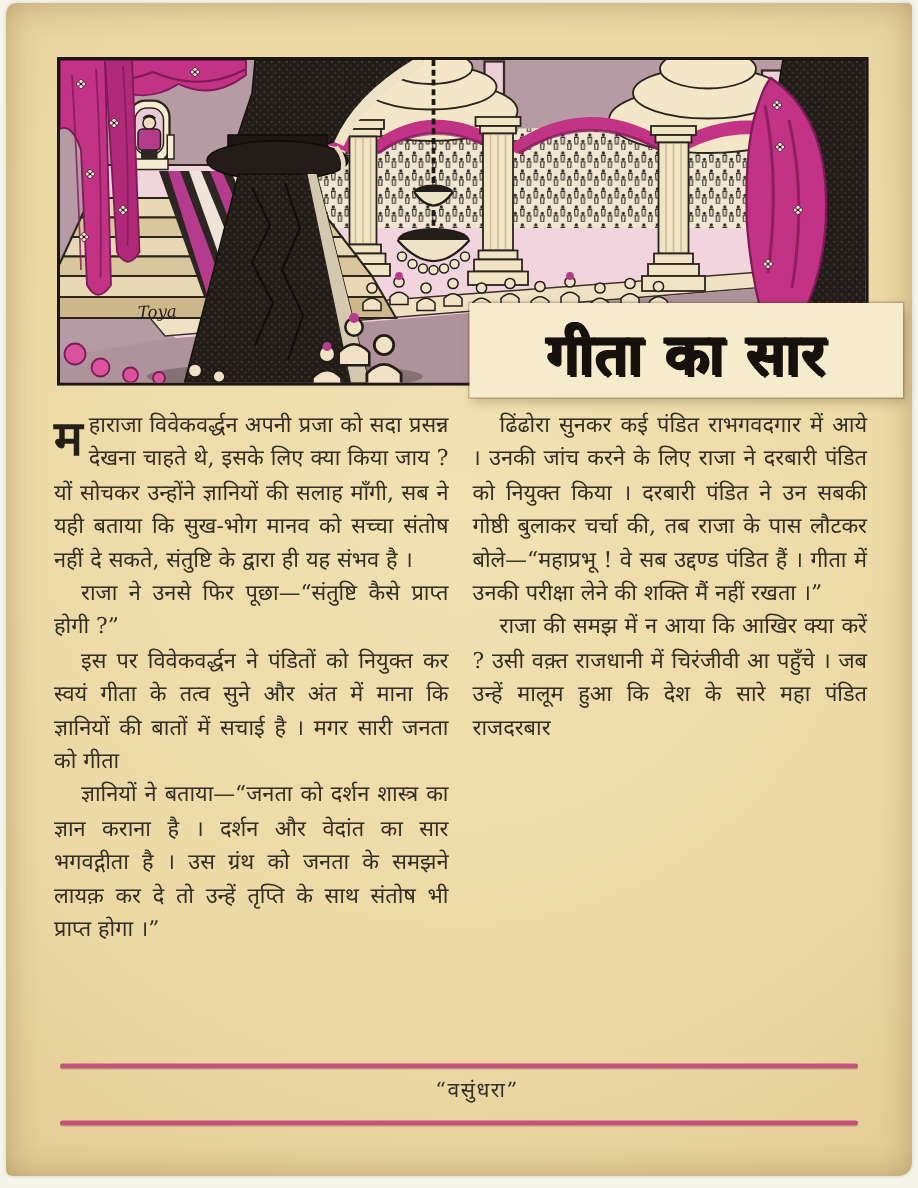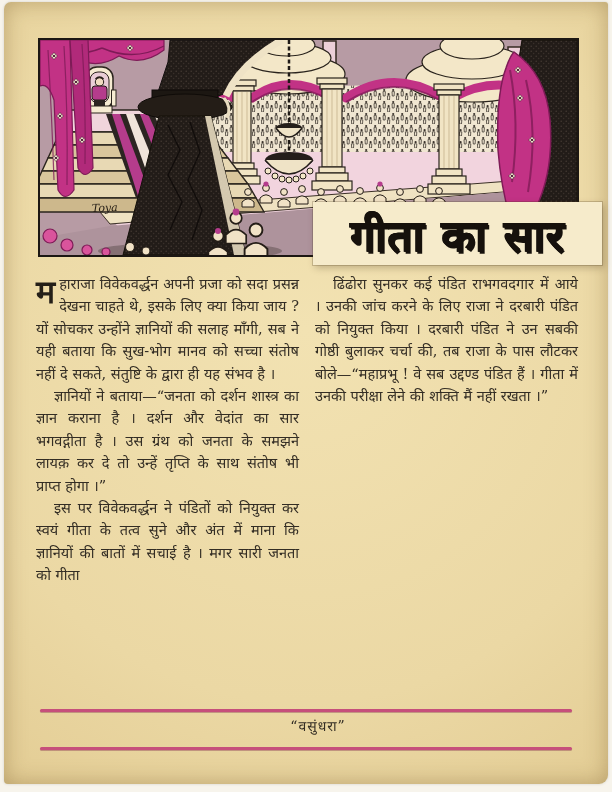--- a/index.html
+++ b/index.html
@@ -25,21 +25,21 @@
   .illustration svg{display:block;}
   
   .title-box{
     position:absolute;left:313px;top:202px;width:289px;height:63px;
     background:#f6ebcb;
     box-shadow: 0 0 0 1px rgba(70,52,25,.22), 2px 3px 7px rgba(70,52,25,.28);
     display:flex;align-items:center;justify-content:center;
   }
   .title-box h1{
     margin:0;font-family:"DejaVu Sans", sans-serif;
-    font-size:44px;font-weight:bold;color:#16110c;
+    font-size:38px;font-weight:bold;color:#16110c;
     letter-spacing:1px;
     text-shadow:1.5px 1.5px 0 #16110c, -0.5px 0 0 #16110c, 0.5px 0 0 #16110c;
     white-space:nowrap;
   }
   
   .columns{
     position:absolute;left:36px;top:273px;width:542px;height:433px;
     display:flex;gap:16px;
     color:#332d24;font-size:14.5px;line-height:22.4px;text-align:justify;
   }
@@ -286,24 +286,26 @@
     </svg>
   </div>
 
   <div class="title-box">
     <h1>गीता का सार</h1>
   </div>
 
   <div class="columns">
     <div class="column">
       <p><span class="dropcap">म</span><span>हाराजा विवेकवर्द्धन अपनी प्रजा को सदा प्रसन्न देखना चाहते थे, इसके लिए क्या किया जाय ? यों सोचकर उन्होंने ज्ञानियों की सलाह माँगी, सब ने यही बताया कि सुख-भोग मानव को सच्चा संतोष नहीं दे सकते, संतुष्टि के द्वारा ही यह संभव है ।</span></p>
+      <p class="indent">राजा ने उनसे फिर पूछा—“संतुष्टि कैसे प्राप्त होगी ?”</p>
+      <p class="indent">इस पर विवेकवर्द्धन ने पंडितों को नियुक्त कर स्वयं गीता के तत्व सुने और अंत में माना कि ज्ञानियों की बातों में सचाई है । मगर सारी जनता को गीता</p>
       <p class="indent">ज्ञानियों ने बताया—“जनता को दर्शन शास्त्र का ज्ञान कराना है । दर्शन और वेदांत का सार भगवद्गीता है । उस ग्रंथ को जनता के समझने लायक़ कर दे तो उन्हें तृप्ति के साथ संतोष भी प्राप्त होगा ।”</p>
-      <p class="indent">इस पर विवेकवर्द्धन ने पंडितों को नियुक्त कर स्वयं गीता के तत्व सुने और अंत में माना कि ज्ञानियों की बातों में सचाई है । मगर सारी जनता को गीता</p>
     </div>
     <div class="column">
       <p class="indent">ढिंढोरा सुनकर कई पंडित राभगवदगार में आये । उनकी जांच करने के लिए राजा ने दरबारी पंडित को नियुक्त किया । दरबारी पंडित ने उन सबकी गोष्ठी बुलाकर चर्चा की, तब राजा के पास लौटकर बोले—“महाप्रभू ! वे सब उद्दण्ड पंडित हैं । गीता में उनकी परीक्षा लेने की शक्ति मैं नहीं रखता ।”</p>
+      <p class="indent">राजा की समझ में न आया कि आखिर क्या करें ? उसी वक़्त राजधानी में चिरंजीवी आ पहुँचे । जब उन्हें मालूम हुआ कि देश के सारे महा पंडित राजदरबार</p>
     </div>
   </div>
 
   <div class="rule top"></div>
   <div class="footer-text">“वसुंधरा”</div>
   <div class="rule bottom"></div>
 </div>
 
 </body></html>

